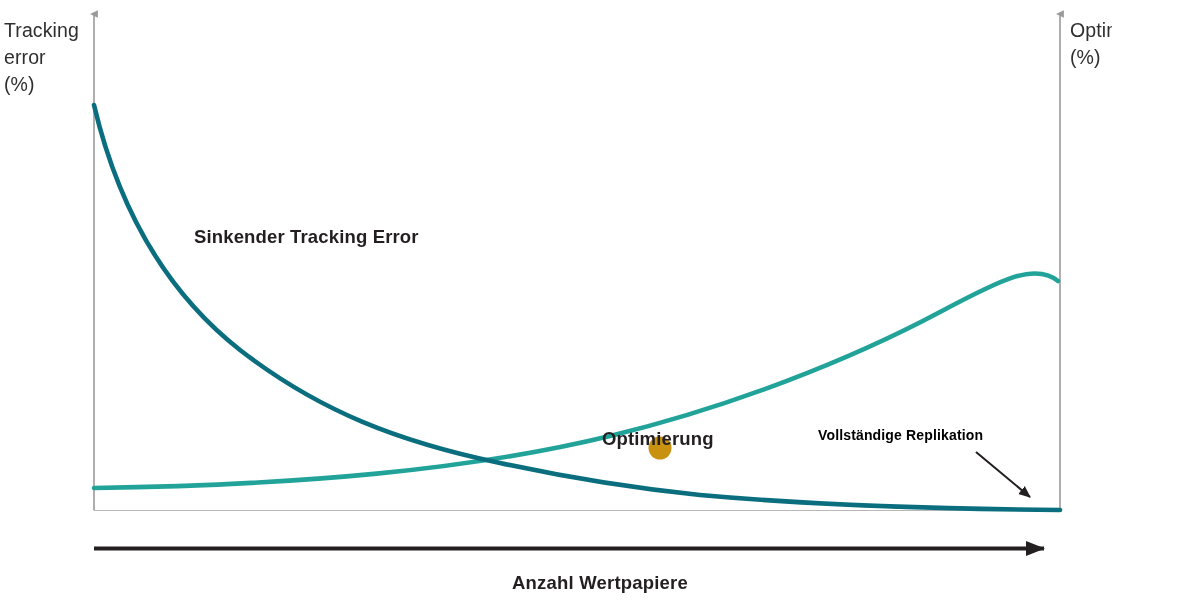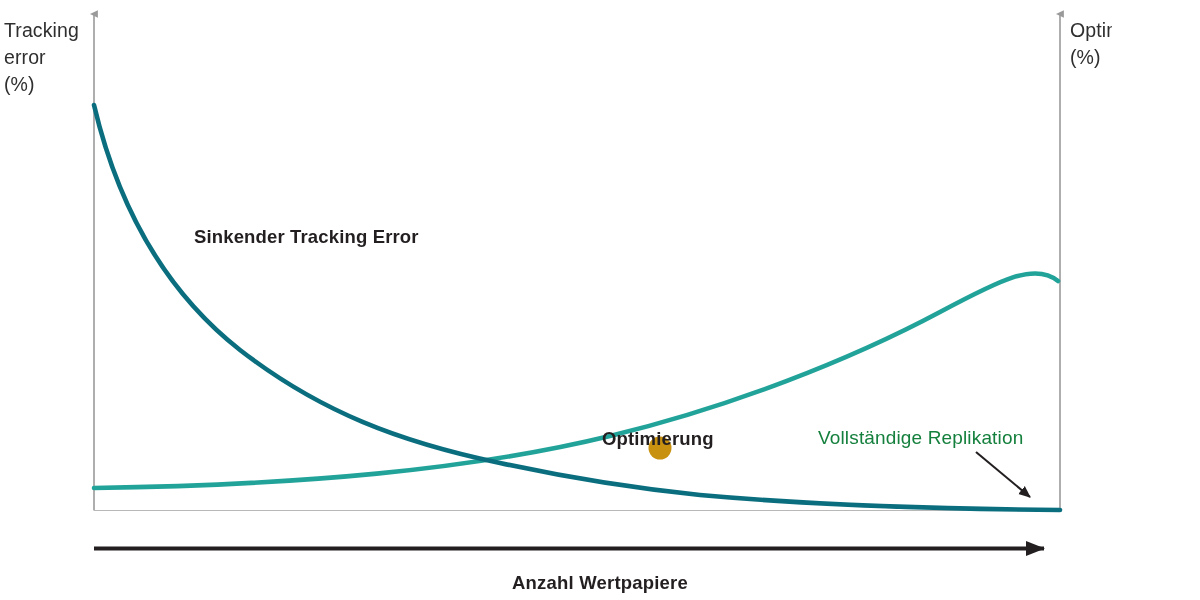--- a/index.html
+++ b/index.html
@@ -49,23 +49,23 @@
   .curve-label {
     position: absolute;
     color: #231f20;
     font-size: 18.5px;
     font-weight: 700;
     letter-spacing: 0.15px;
     white-space: nowrap;
     text-align: right;
   }
   .curve-label.regular {
-    font-weight: 400;
-    color: #15803d;
-    font-size: 19px;
+    font-weight: 700;
+    color: #000000;
+    font-size: 14px;
   }
   #label-tracking-error { left: 194px; top: 226px; }
   #label-rising-costs  { left: 886px; top: 245px; }
   #label-optimization  { left: 602px; top: 401px; margin-top: 27px; }
   #label-full-replication { left: 818px; top: 427px; }
   #x-axis-caption {
     position: absolute;
     left: 0;
     top: 572px;
     width: 1200px;

